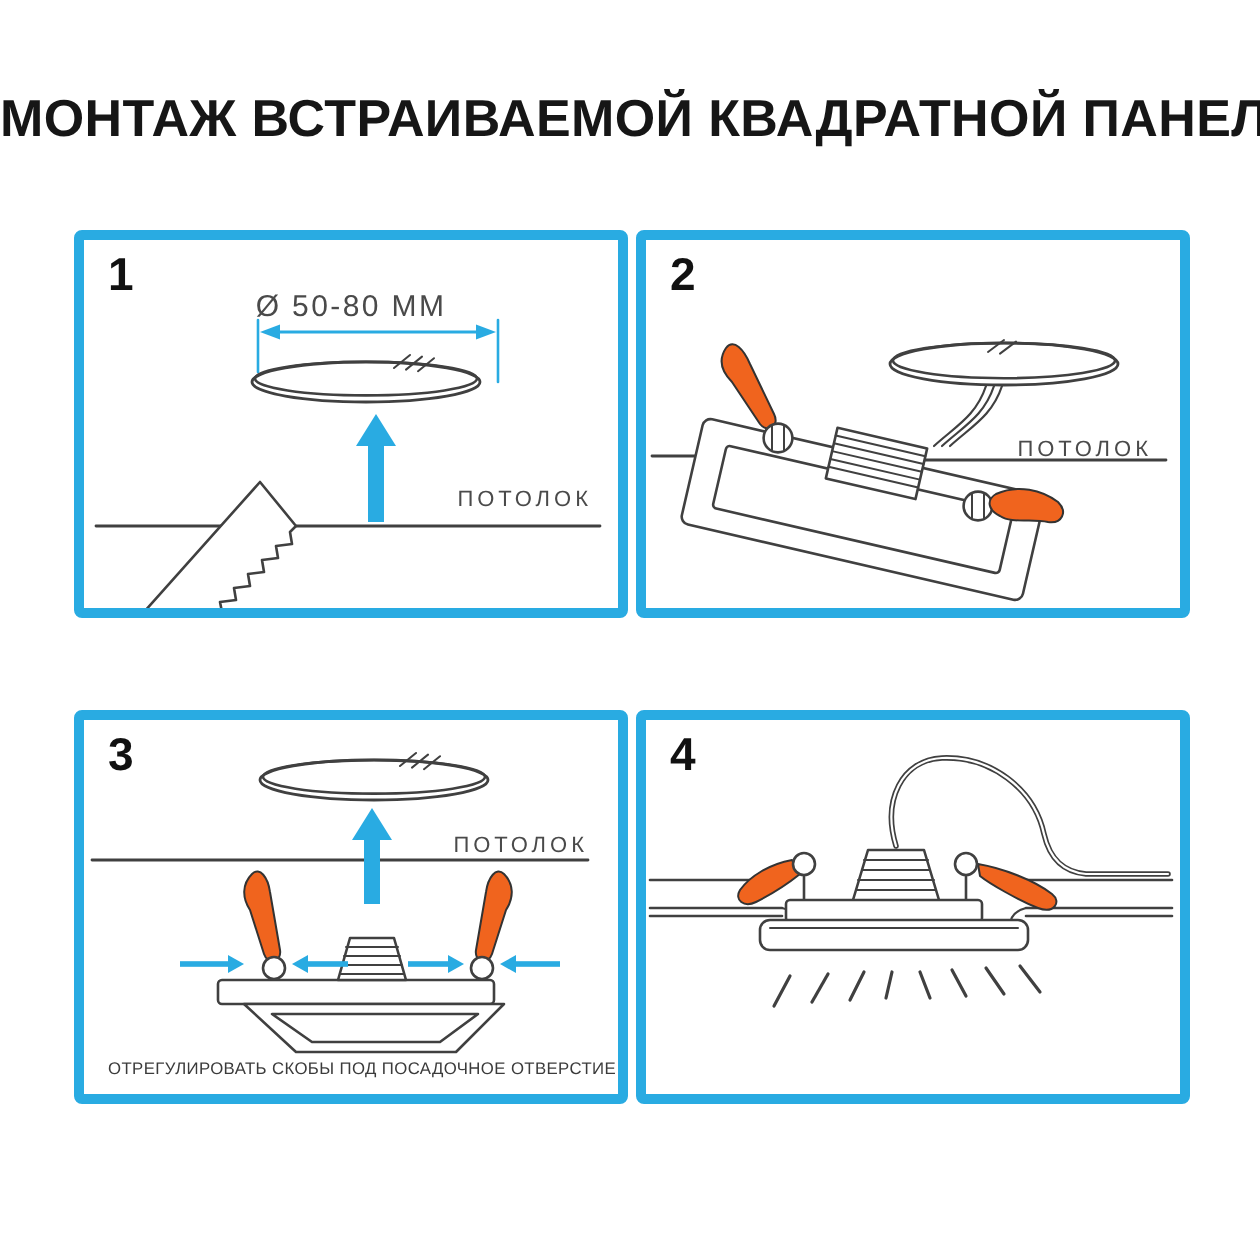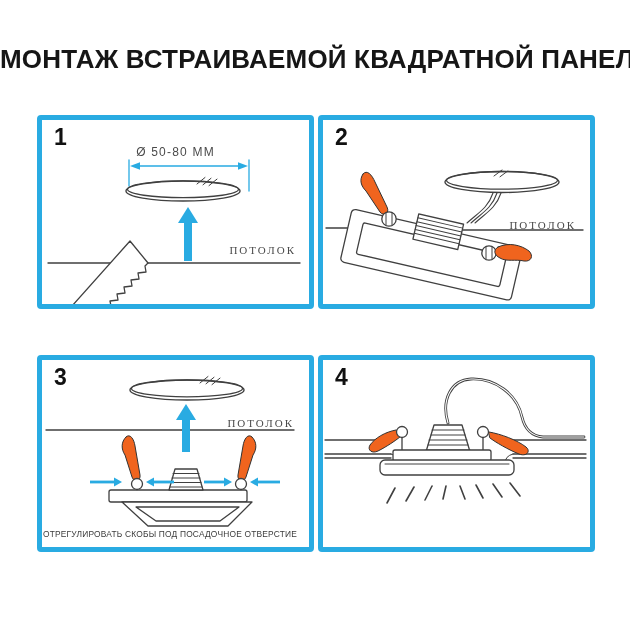--- a/index.html
+++ b/index.html
@@ -5,26 +5,26 @@
   html,body{margin:0;padding:0;background:#fff;}
   body{width:630px;height:630px;position:relative;font-family:"Liberation Sans",sans-serif;overflow:hidden;}
   .title{position:absolute;top:44px;left:0;width:630px;text-align:center;font-size:26px;font-weight:700;color:#161616;letter-spacing:.2px;white-space:nowrap;}
   .panel{position:absolute;border:5px solid #29abe2;border-radius:4px;box-sizing:border-box;background:#fff;}
   #p1{left:37px;top:115px;width:277px;height:194px;}
   #p2{left:318px;top:115px;width:277px;height:194px;}
   #p3{left:37px;top:355px;width:277px;height:197px;}
   #p4{left:318px;top:355px;width:277px;height:197px;}
   .num{position:absolute;top:6px;left:12px;font-size:23px;font-weight:700;color:#111;line-height:1;}
   .hdr{position:absolute;top:15px;left:46px;font-size:9.5px;color:#3b3b3b;letter-spacing:.4px;white-space:nowrap;}
-  .ceil{position:absolute;font-size:11px;color:#4a4a4a;letter-spacing:2px;white-space:nowrap;font-family:Liberation Serif, serif;}
+  .ceil{position:absolute;font-size:11px;color:#4a4a4a;letter-spacing:2px;white-space:nowrap;}
   #p1 .ceil{top:124px;right:13px;}
   #p2 .ceil{top:99px;right:14px;}
   #p3 .ceil{top:57px;right:15px;}
-  .dim{position:absolute;top:25px;left:0;right:0;text-align:center;font-size:12px;color:#4a4a4a;letter-spacing:1.2px;}
-  .cap{position:absolute;left:1px;bottom:8px;font-size:8.4px;color:#3b3b3b;letter-spacing:.2px;white-space:nowrap;}
+  .dim{position:absolute;top:25px;left:0;right:0;text-align:center;font-size:15px;color:#4a4a4a;letter-spacing:1.2px;}
+  .cap{position:absolute;left:12px;bottom:8px;font-size:8.4px;color:#3b3b3b;letter-spacing:.2px;white-space:nowrap;}
   svg.art{position:absolute;left:0;top:0;}
 </style>
 </head>
 <body>
 
 <div class="title">МОНТАЖ ВСТРАИВАЕМОЙ КВАДРАТНОЙ ПАНЕЛИ</div>
 
 <div class="panel" id="p1">
   <div class="num">1</div>
   <div class="dim">Ø 50-80 ММ</div>

